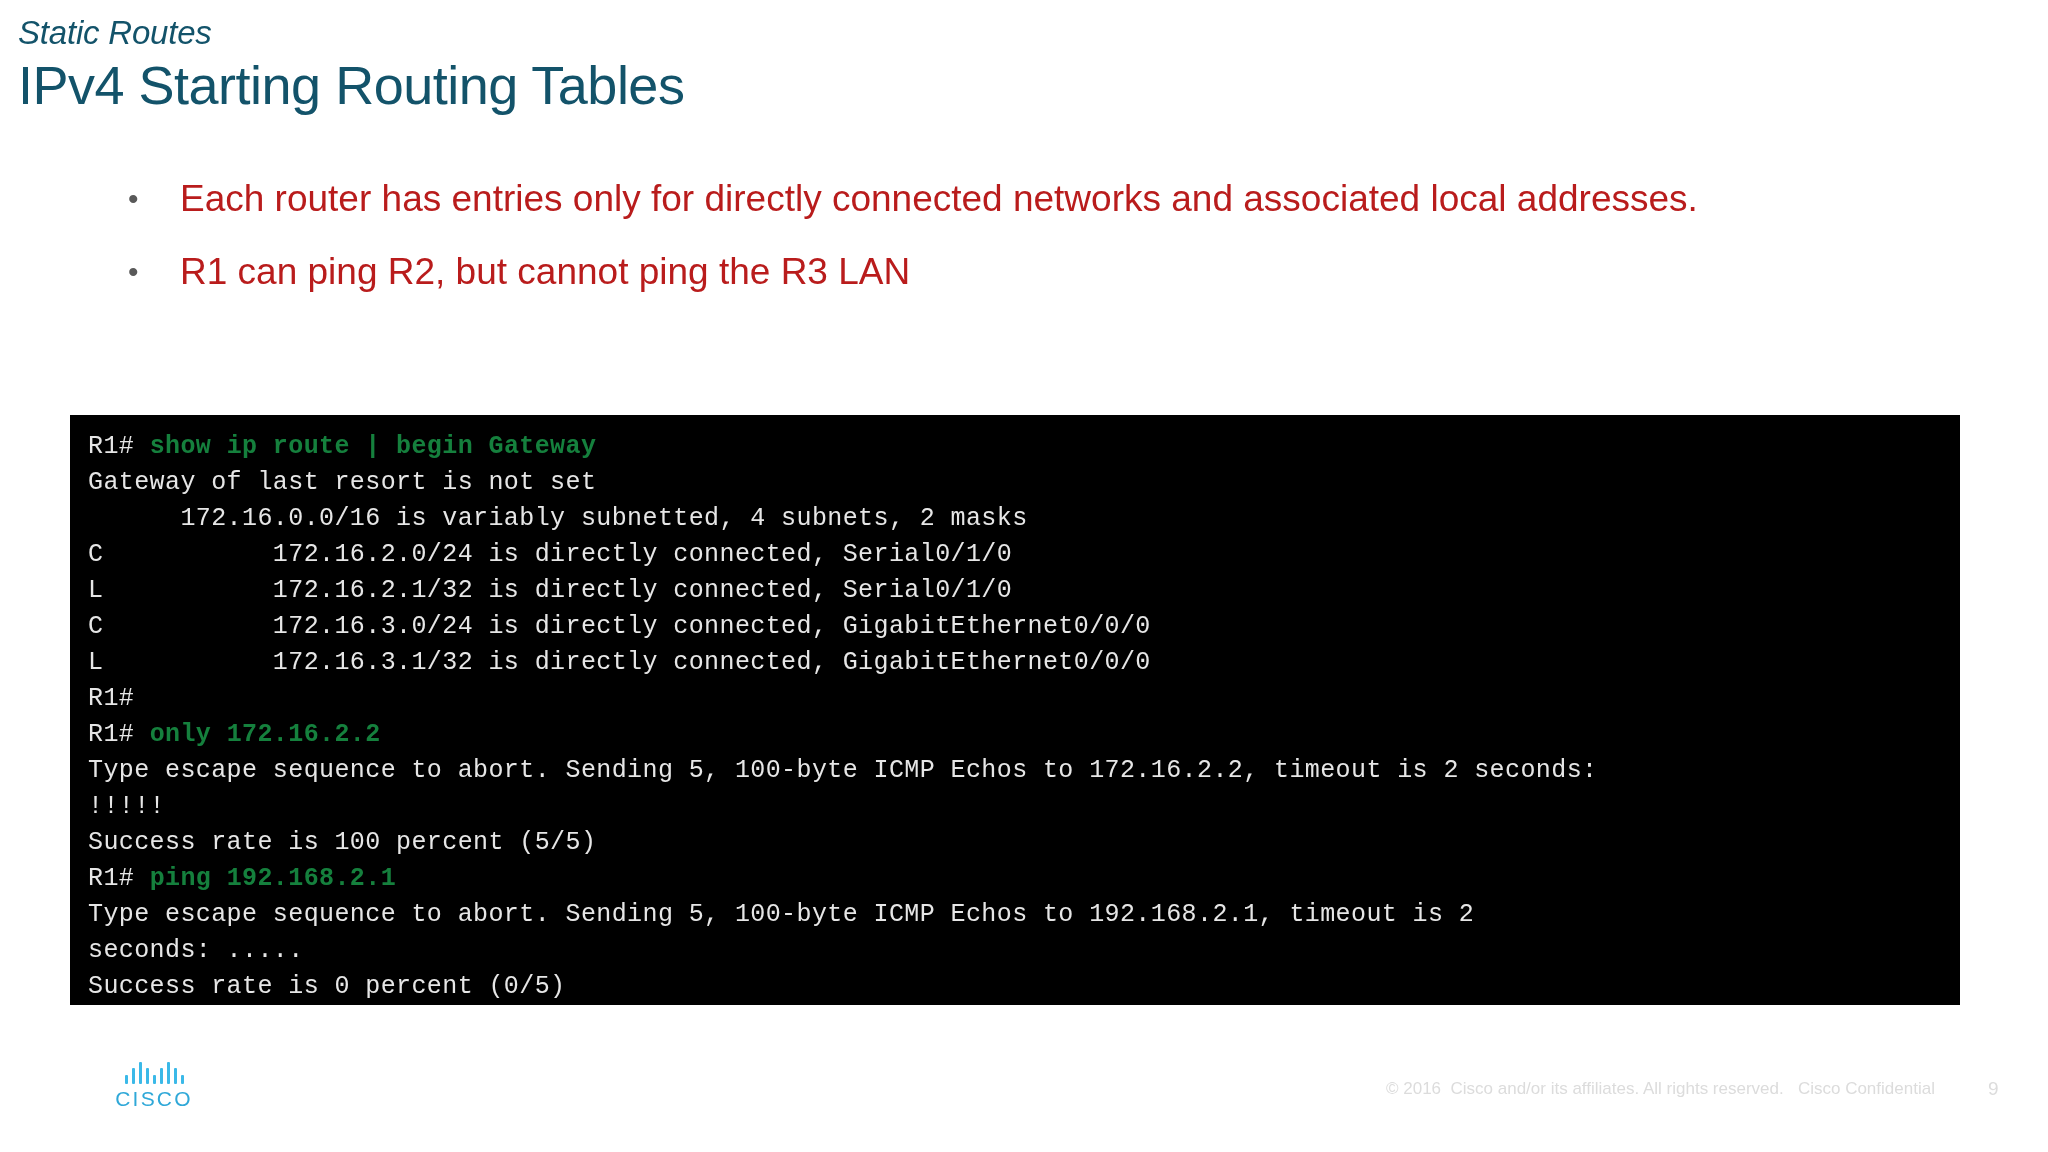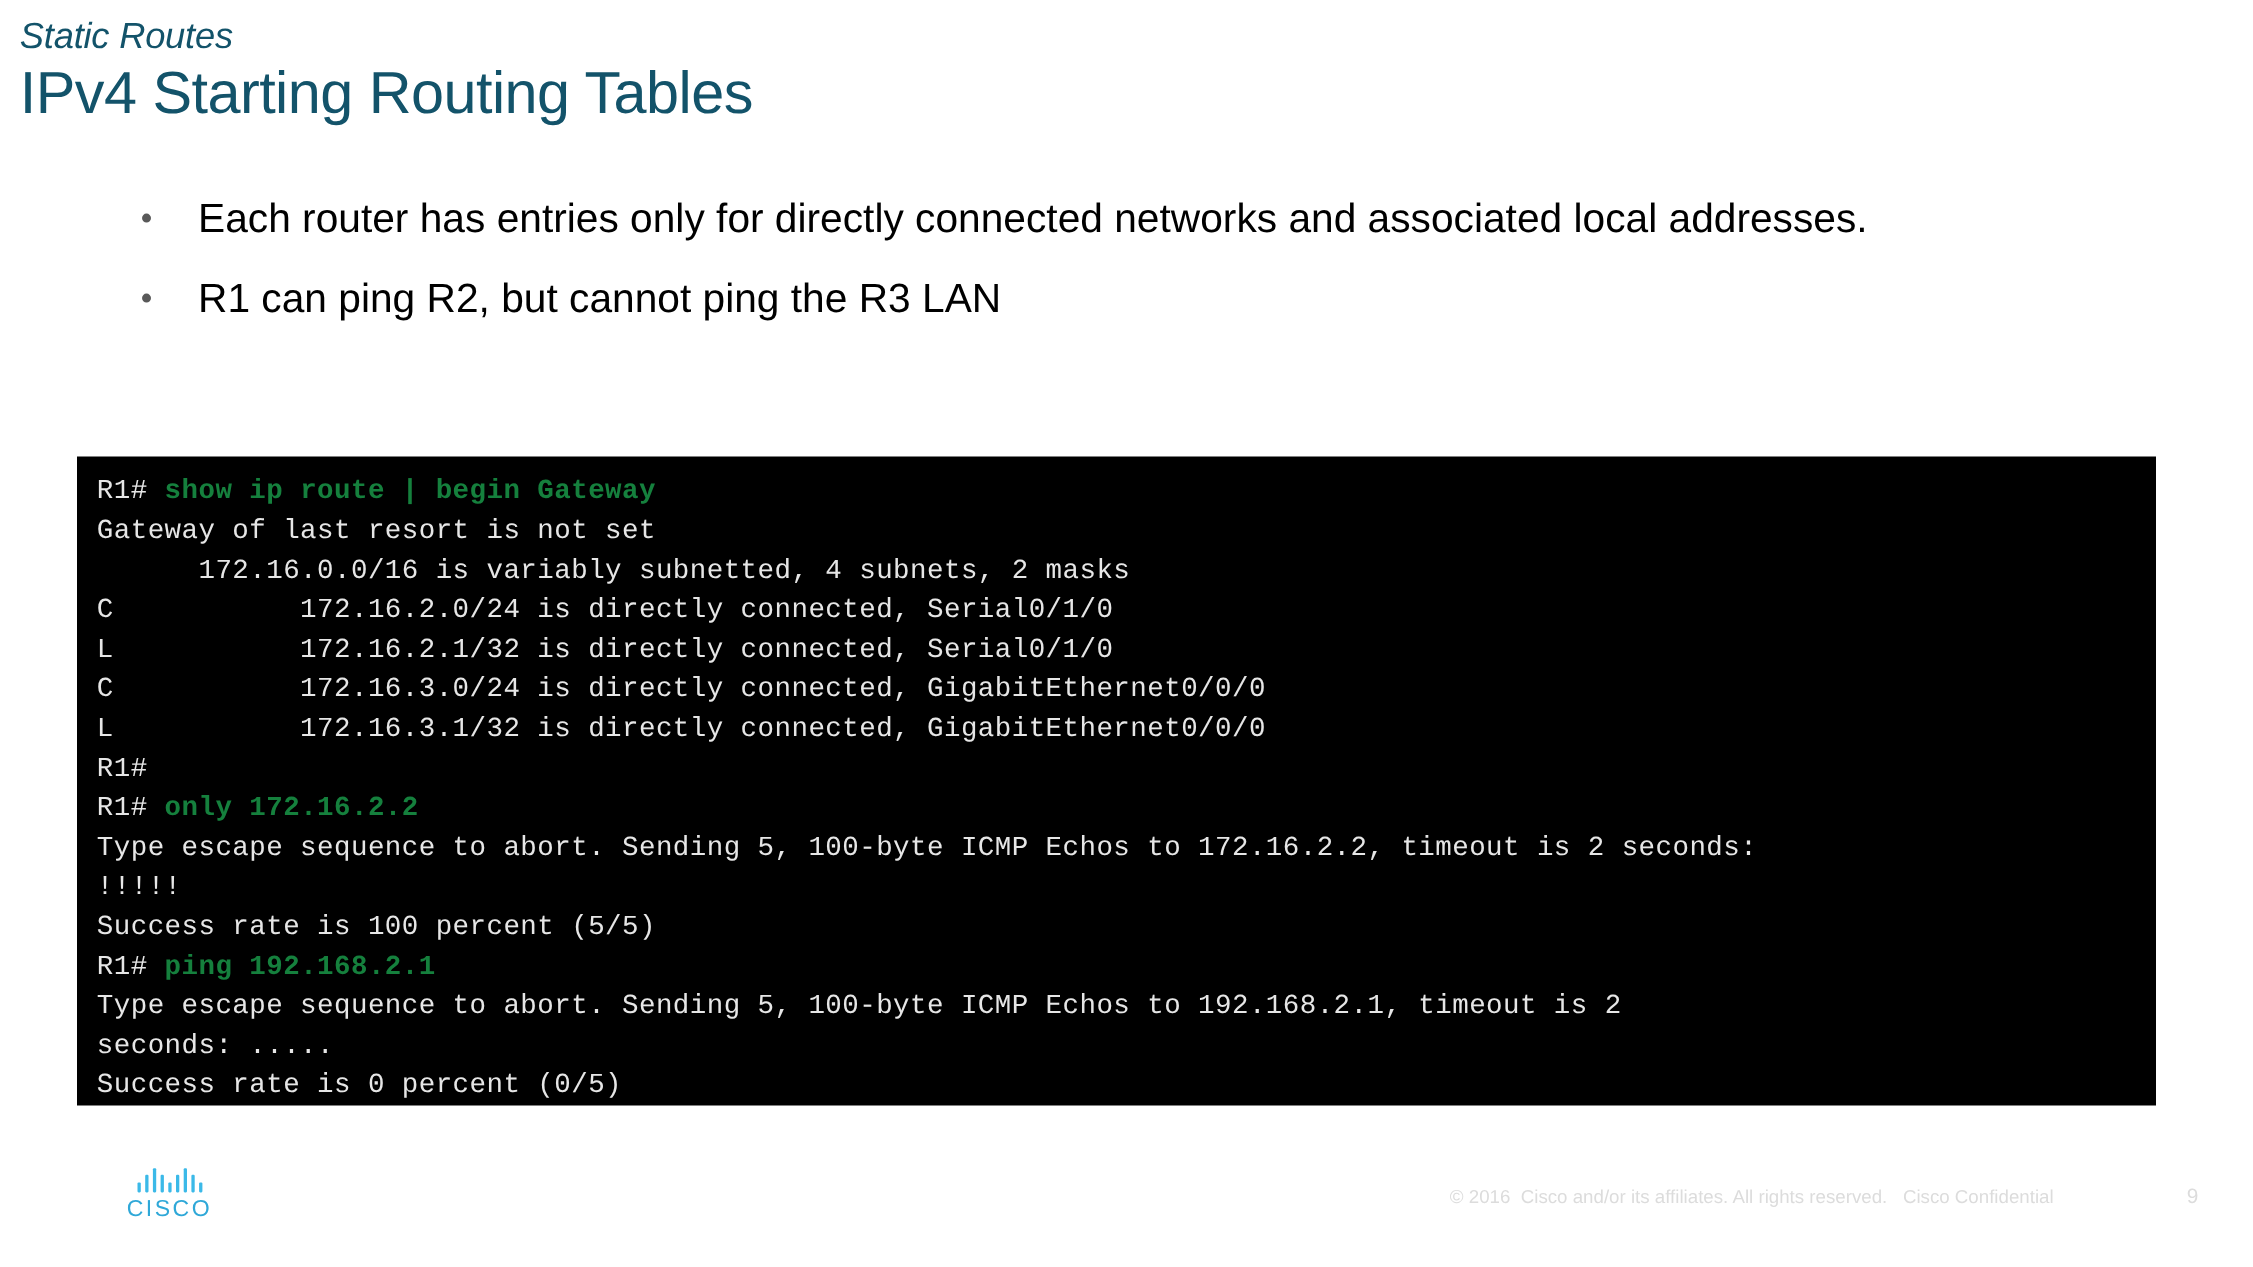--- a/index.html
+++ b/index.html
@@ -59,21 +59,21 @@
     flex: 0 0 70px;
     color: #595959;
     font-size: 30px;
     line-height: 53px;
     text-align: left;
     padding-left: 18px;
     box-sizing: border-box;
   }
   .bullet-text {
     flex: 1 1 auto;
-    color: #000000;
+    color: #b91c1c;
     font-size: 37px;
     line-height: 53px;
     font-weight: 400;
     max-width: 1680px;
   }
 
   
   #terminal-block {
     position: absolute;
     left: 70px;
@@ -126,21 +126,21 @@
     text-align: center;
     color: #2FA8D8;
     font-size: 21px;
     letter-spacing: 2.2px;
     font-weight: 400;
     margin-top: 3px;
     font-family: "Liberation Sans", sans-serif;
   }
   #footer-copyright {
     position: absolute;
-    left: 1318px;
+    left: 1386px;
     top: 1078px;
     color: #DCDCDC;
     font-size: 17px;
     line-height: 22px;
     white-space: pre;
   }
   #footer-pagenum {
     position: absolute;
     left: 1988px;
     top: 1078px;

